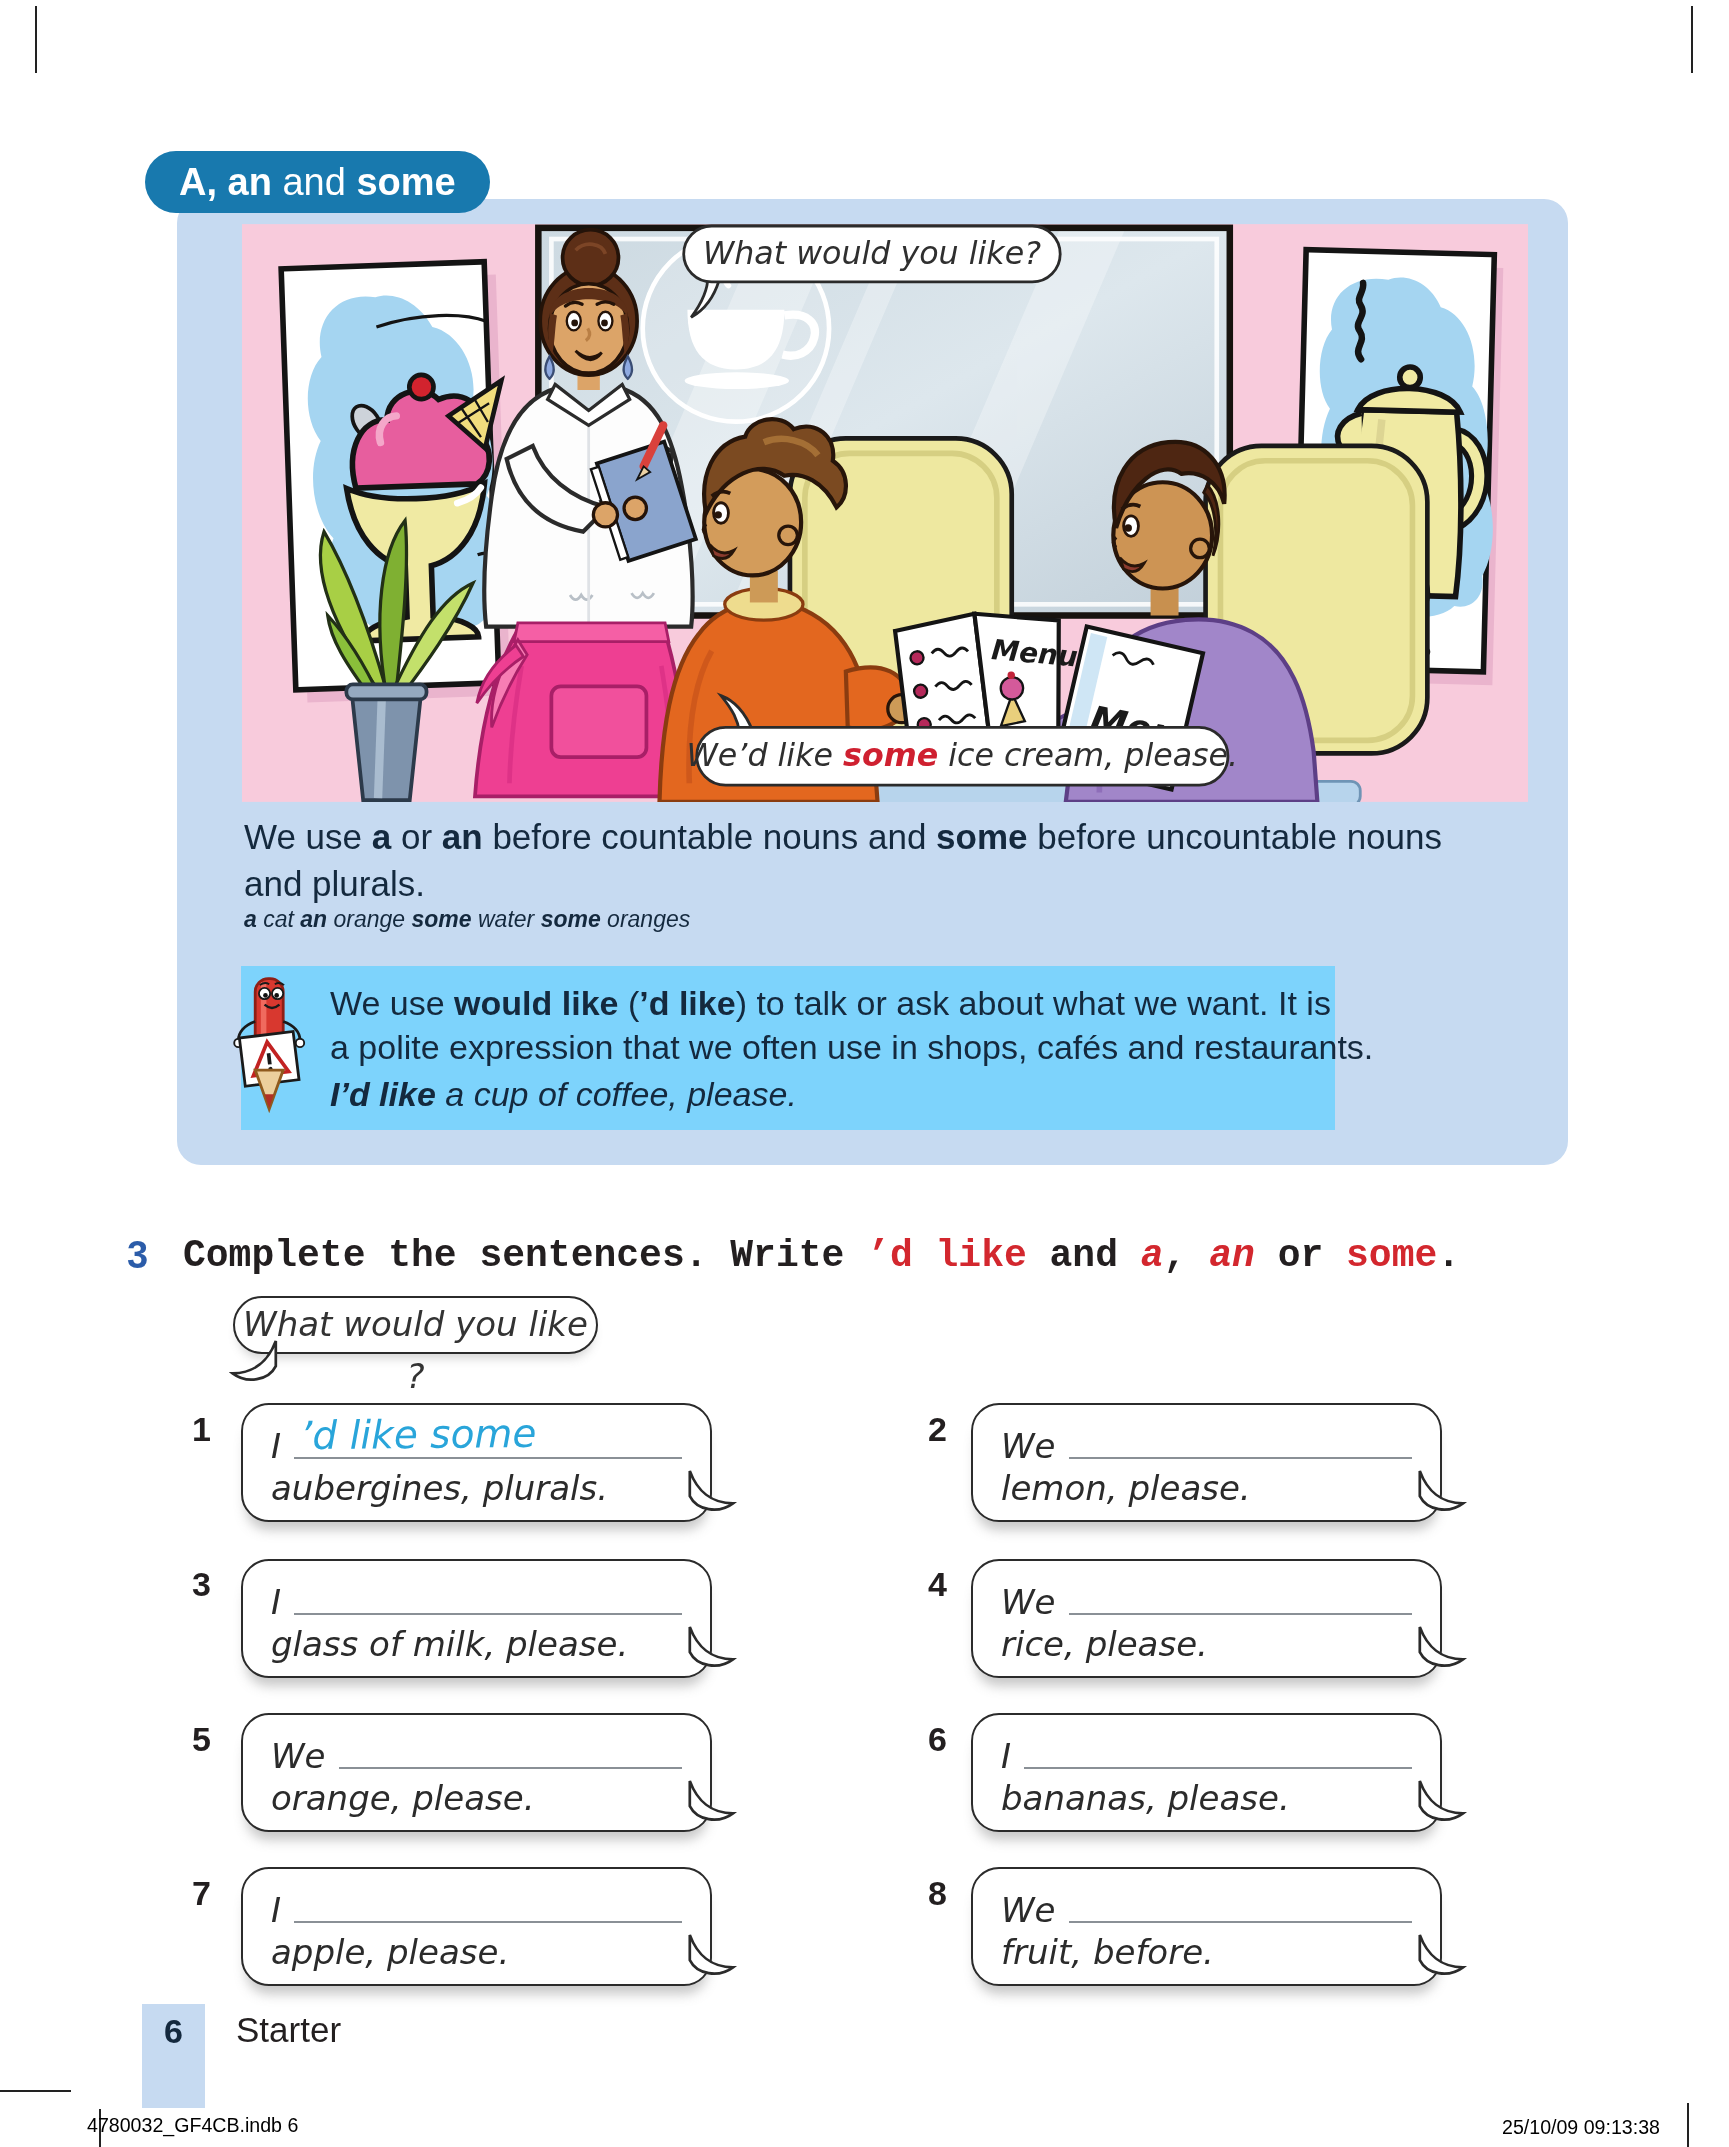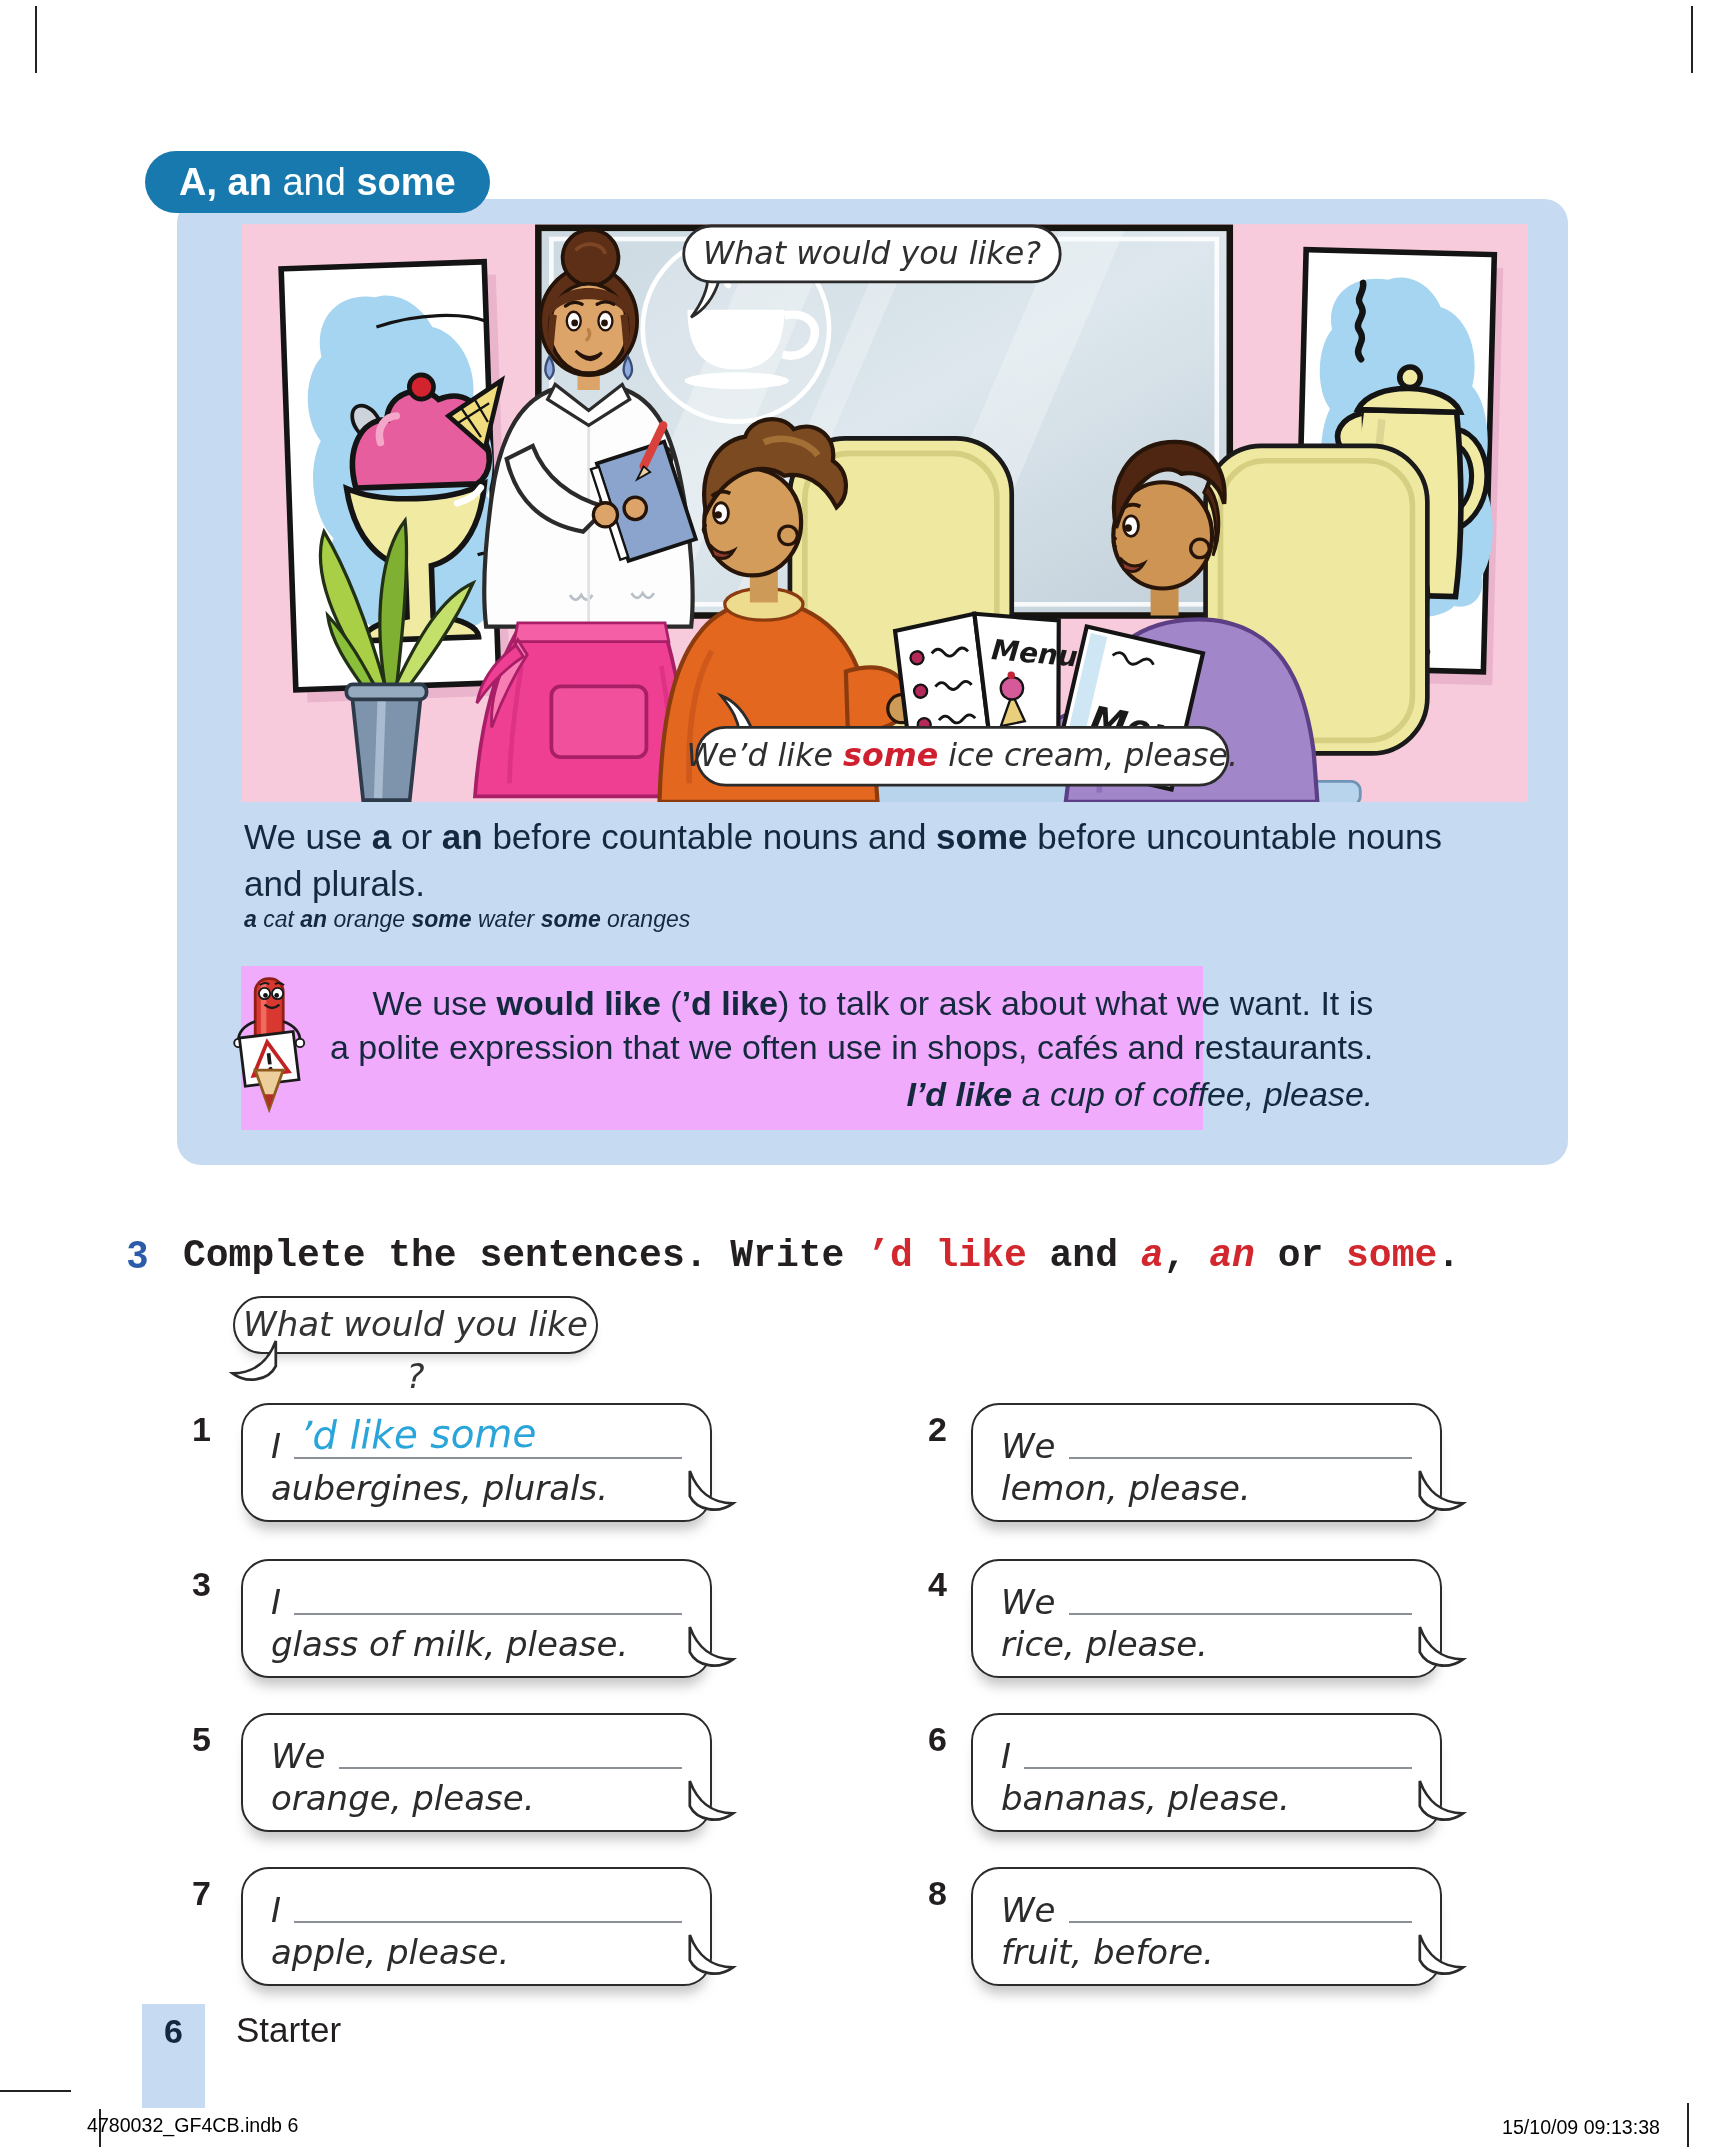--- a/index.html
+++ b/index.html
@@ -18,21 +18,21 @@
   #grammar-panel{left:177px;top:199px;width:1391px;height:966px;background:#c6daf1;border-radius:24px;}
 
   
   #scene-wrap{left:242px;top:224px;width:1286px;height:578px;}
 
   
   .rule-text{font-size:35px;line-height:47px;color:#14293e;white-space:nowrap;}
   #examples-line{font-size:23px;color:#14293e;white-space:nowrap;}
 
   
-  #tip-box{left:241px;top:966px;width:962px;height:164px;background:#f0abfc;text-align:right;}
+  #tip-box{left:241px;top:966px;width:1094px;height:164px;background:#7dd3fc;}
   #tip-text{position:absolute;left:89px;top:15px;font-size:34px;line-height:44px;color:#14293e;white-space:nowrap;}
   #tip-example{margin-top:2.8px;}
 
   
   .seg-n{}
   .seg-b{font-weight:700;}
   .seg-i{font-style:italic;}
   .seg-bi{font-weight:700;font-style:italic;}
   .seg-rb{font-weight:700;color:#d3272e;}
   .seg-rbi{font-weight:700;font-style:italic;color:#d3272e;}
@@ -440,14 +440,14 @@
       <path d="M2,2 C10,24 26,38 50,38 C34,50 10,46 2,30 Z" fill="#fff" stroke="#2b2b2b" stroke-width="3"></path>
     </svg>
 </div>
 
 <div class="abs" id="page-number-box">
   <div id="page-number">6</div>
 </div>
 <div class="abs" id="section-label">Starter</div>
 
 <div class="abs slug" style="left:87px;top:2114px;">4780032_GF4CB.indb   6</div>
-<div class="abs slug" style="left:1502px;top:2116px;">15/10/09   09:13:38</div>
+<div class="abs slug" style="left:1502px;top:2116px;">25/10/09   09:13:38</div>
 
 
 </body></html>

